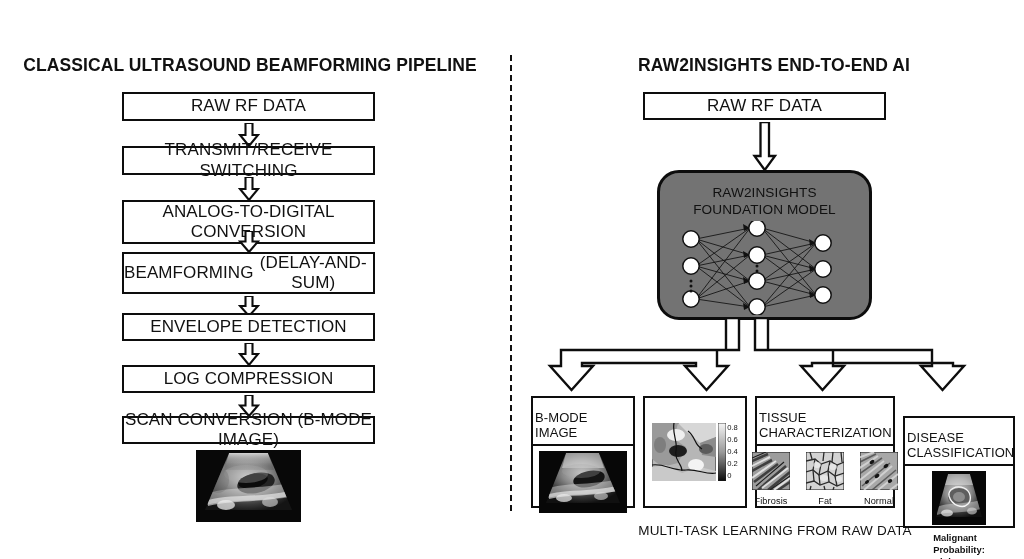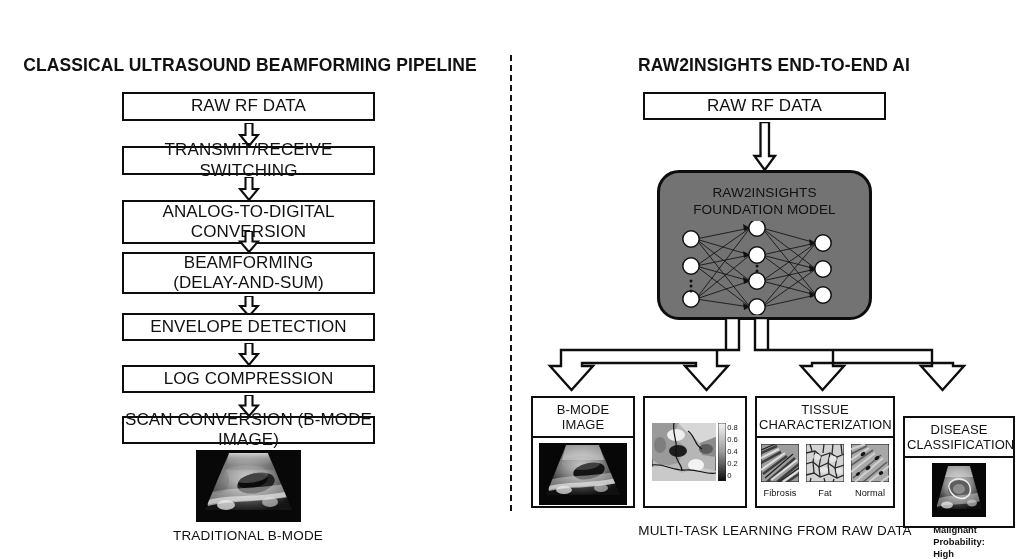--- a/index.html
+++ b/index.html
@@ -99,43 +99,43 @@
   .ocard {
     position: absolute;
     border: 2.6px solid #0d0d0d;
     background: #fff;
     box-sizing: border-box;
     display: flex;
     flex-direction: column;
   }
   .ocard-head {
     border-bottom: 2.6px solid #0d0d0d;
-    text-align: center;
+    text-align: left;
     font-size: 13px;
     font-weight: normal;
     line-height: 1.16;
-    padding: 4px 2px 4px;
+    padding: 12px 2px 4px;
     color: #111;
     letter-spacing: 0.1px;
   }
   .ocard-body {
     flex: 1;
     display: flex;
     align-items: center;
     justify-content: center;
     padding: 5px 6px;
     position: relative;
   }
 
   
   .thumb { display: block; }
 
   .tissue-row {
     display: flex;
-    gap: 7px;
+    gap: 16px;
     align-items: flex-start;
     justify-content: center;
   }
   .tissue-cell { text-align: center; }
   .tissue-label {
     font-size: 9.2px;
     color: #111;
     margin-top: 2px;
     letter-spacing: 0.1px;
   }
@@ -198,21 +198,21 @@
 
   <div class="pbox" style="left:122px; top:200px; width:253px; height:44px;">
     <span>ANALOG-TO-DIGITAL CONVERSION</span>
   </div>
   <div class="varrow" style="left:238px; top:231px;">
     <svg width="22" height="22" viewBox="0 0 22 22">
       <polygon points="7.5,0 14.5,0 14.5,10.5 20,10.5 11,21 2,10.5 7.5,10.5" fill="#ffffff" stroke="#0d0d0d" stroke-width="2.1" stroke-linejoin="miter"></polygon>
     </svg>
   </div>
 
-  <div class="pbox" style="left:122px; top:252px; width:253px; height:42px; flex-direction:column;">
+  <div class="pbox" style="left:122px; top:252px; width:253px; height:42px; flex-direction:row;">
     <span>BEAMFORMING</span>
     <span>(DELAY-AND-SUM)</span>
   </div>
   <div class="varrow" style="left:238px; top:296px;">
     <svg width="22" height="21" viewBox="0 0 22 21">
       <polygon points="7.5,0 14.5,0 14.5,10 20,10 11,20 2,10 7.5,10" fill="#ffffff" stroke="#0d0d0d" stroke-width="2.1" stroke-linejoin="miter"></polygon>
     </svg>
   </div>
 
   <div class="pbox" style="left:122px; top:313px; width:253px; height:28px;">
@@ -264,21 +264,20 @@
         <path d="M10,44 C30,36 55,40 96,33 L96,47 C58,52 32,49 10,55 Z" fill="#e2e2e2" opacity="0.45"></path>
         <path d="M12,50 C36,44 62,48 94,41 L94,46 C62,53 36,50 12,56 Z" fill="#f3f3f3" opacity="0.6"></path>
         <ellipse cx="30" cy="55" rx="9" ry="5" fill="#ededed" opacity="0.75"></ellipse>
         <ellipse cx="74" cy="52" rx="8" ry="5" fill="#dedede" opacity="0.6"></ellipse>
         <ellipse cx="50" cy="24" rx="22" ry="9" fill="#a8a8a8" opacity="0.35"></ellipse>
         <ellipse cx="22" cy="30" rx="11" ry="13" fill="#6d6d6d" opacity="0.35"></ellipse>
       </g>
     </svg>
   </div>
 
-  <div class="caption abs" style="left:128px; top:528px; width:240px;">TRADITIONAL B-MODE</div>
 
   <div class="divider"></div>
 
   <div class="panel-title abs" style="left:524px; top:55px; width:500px;">RAW2INSIGHTS END-TO-END AI</div>
 
   <div class="pbox" style="left:643px; top:92px; width:243px; height:28px;">
     <span>RAW RF DATA</span>
   </div>
 
   <div class="varrow" style="left:752px; top:122px;">

